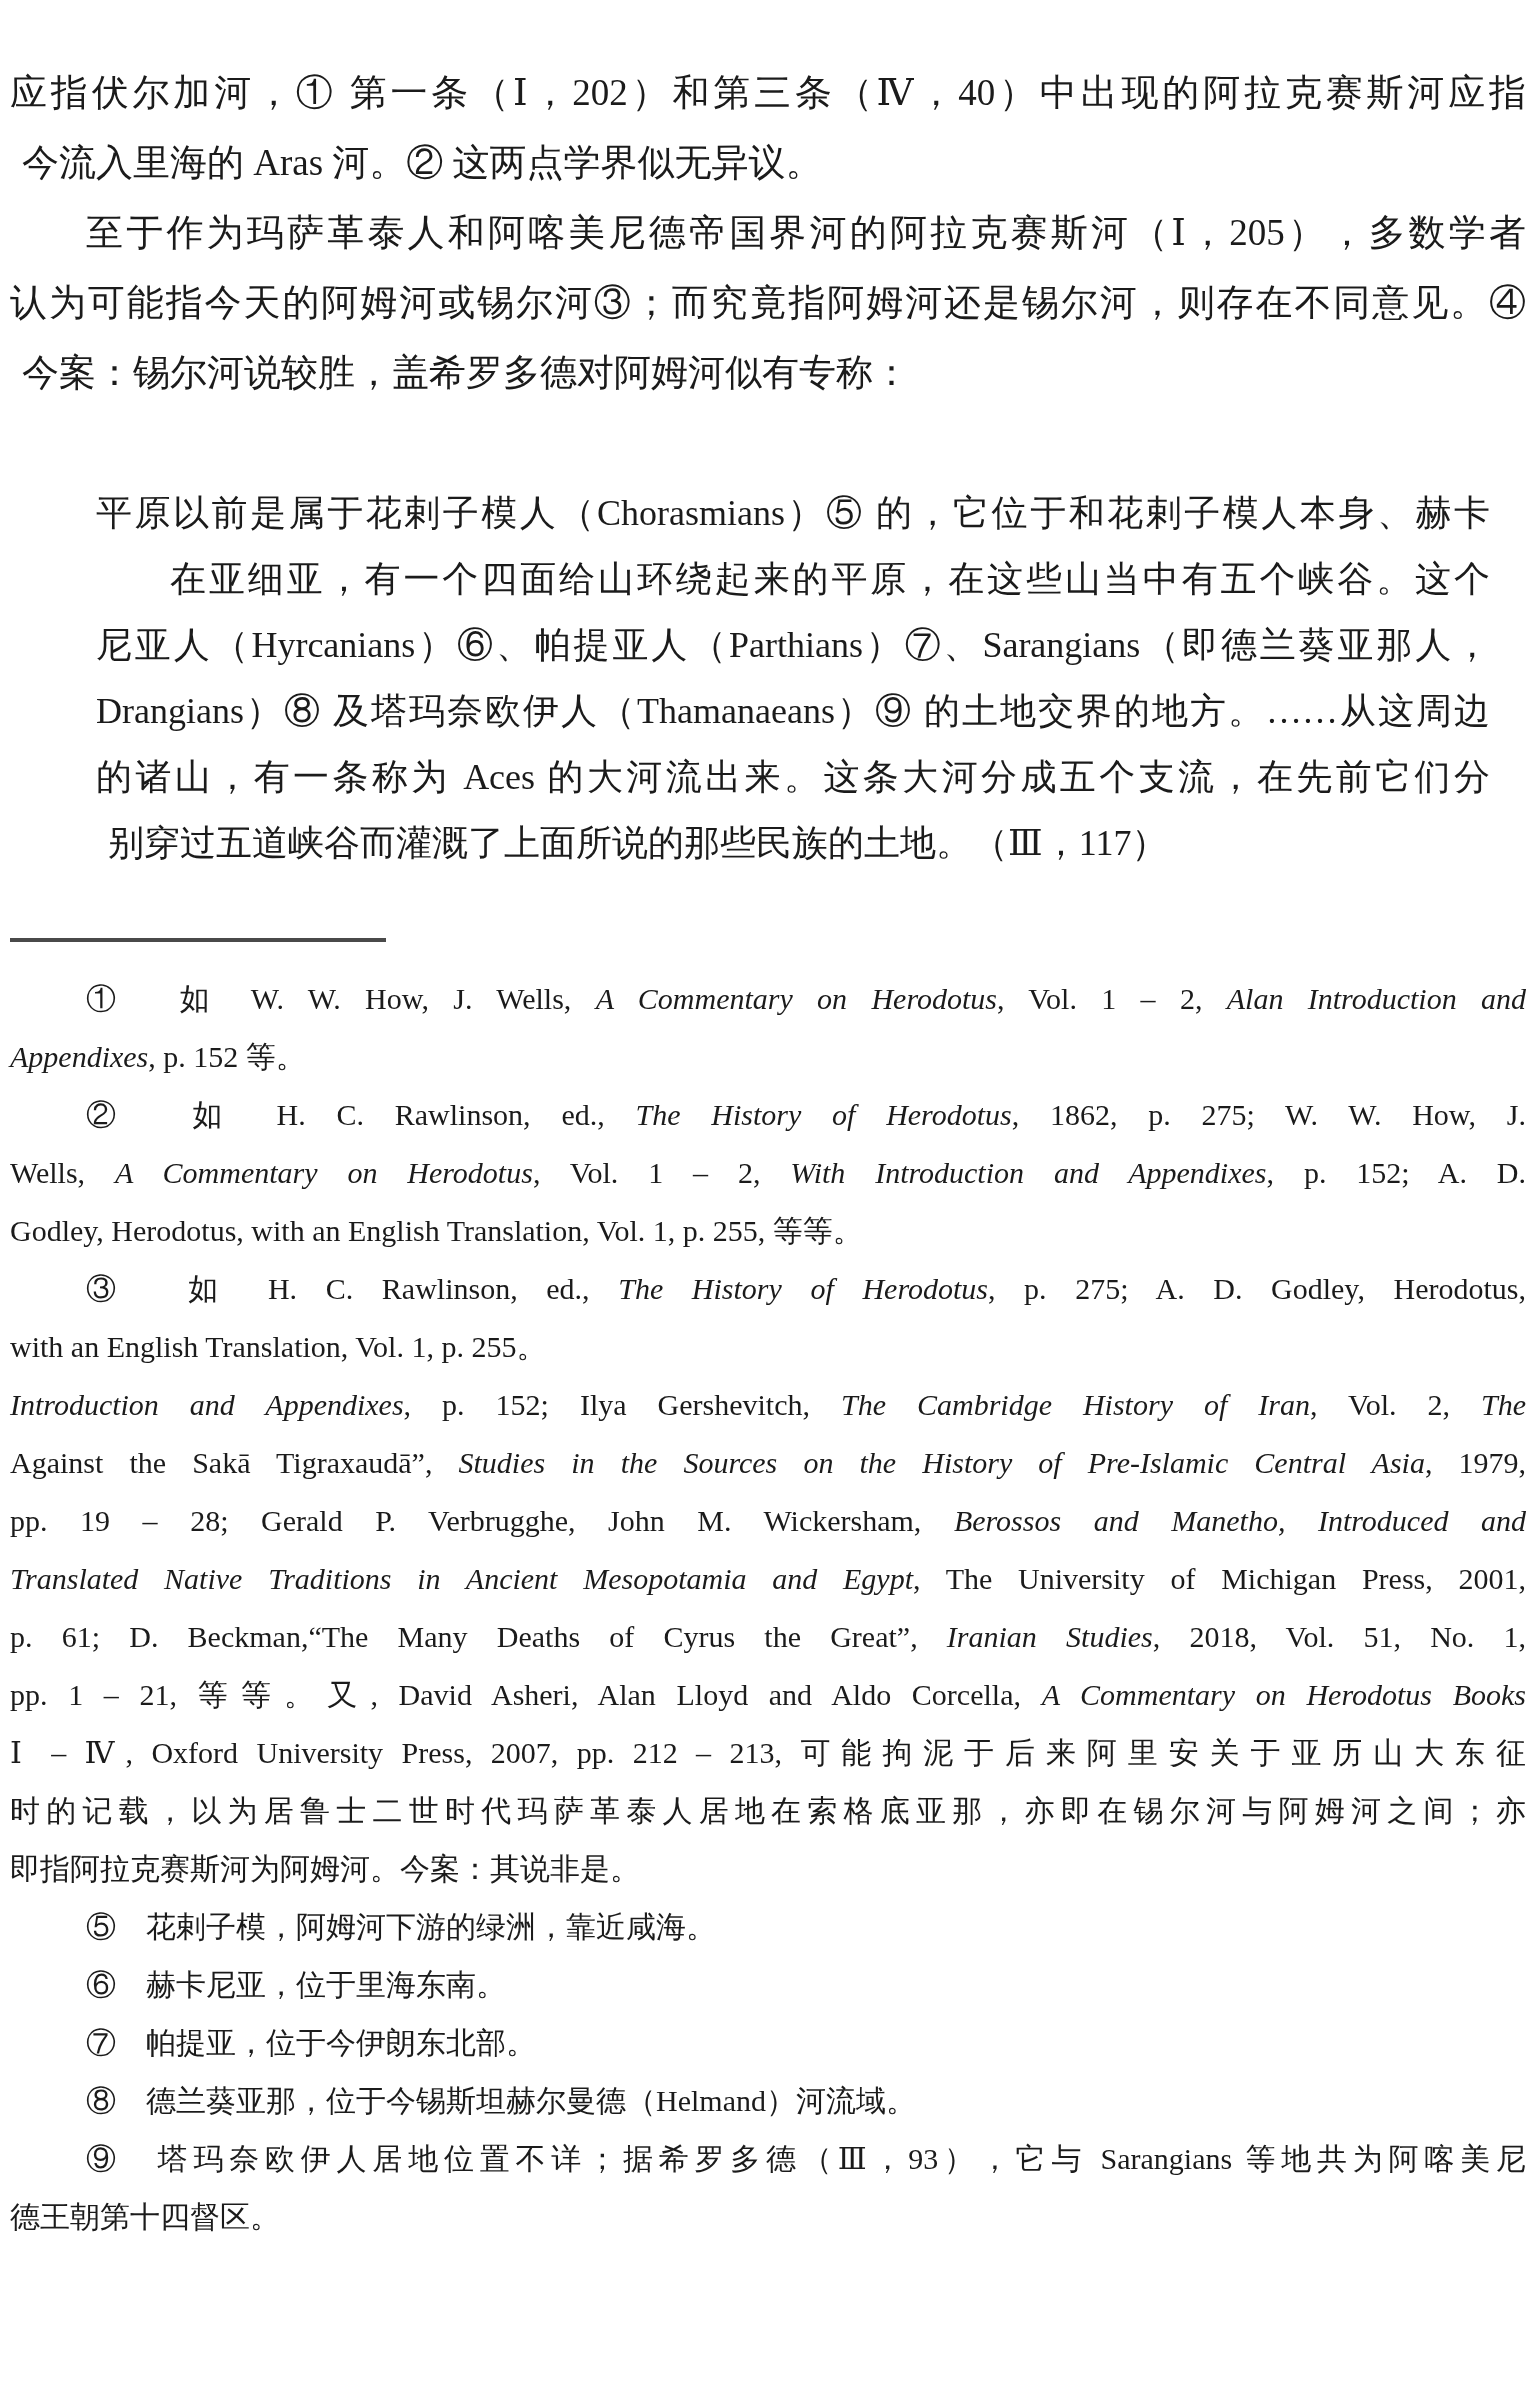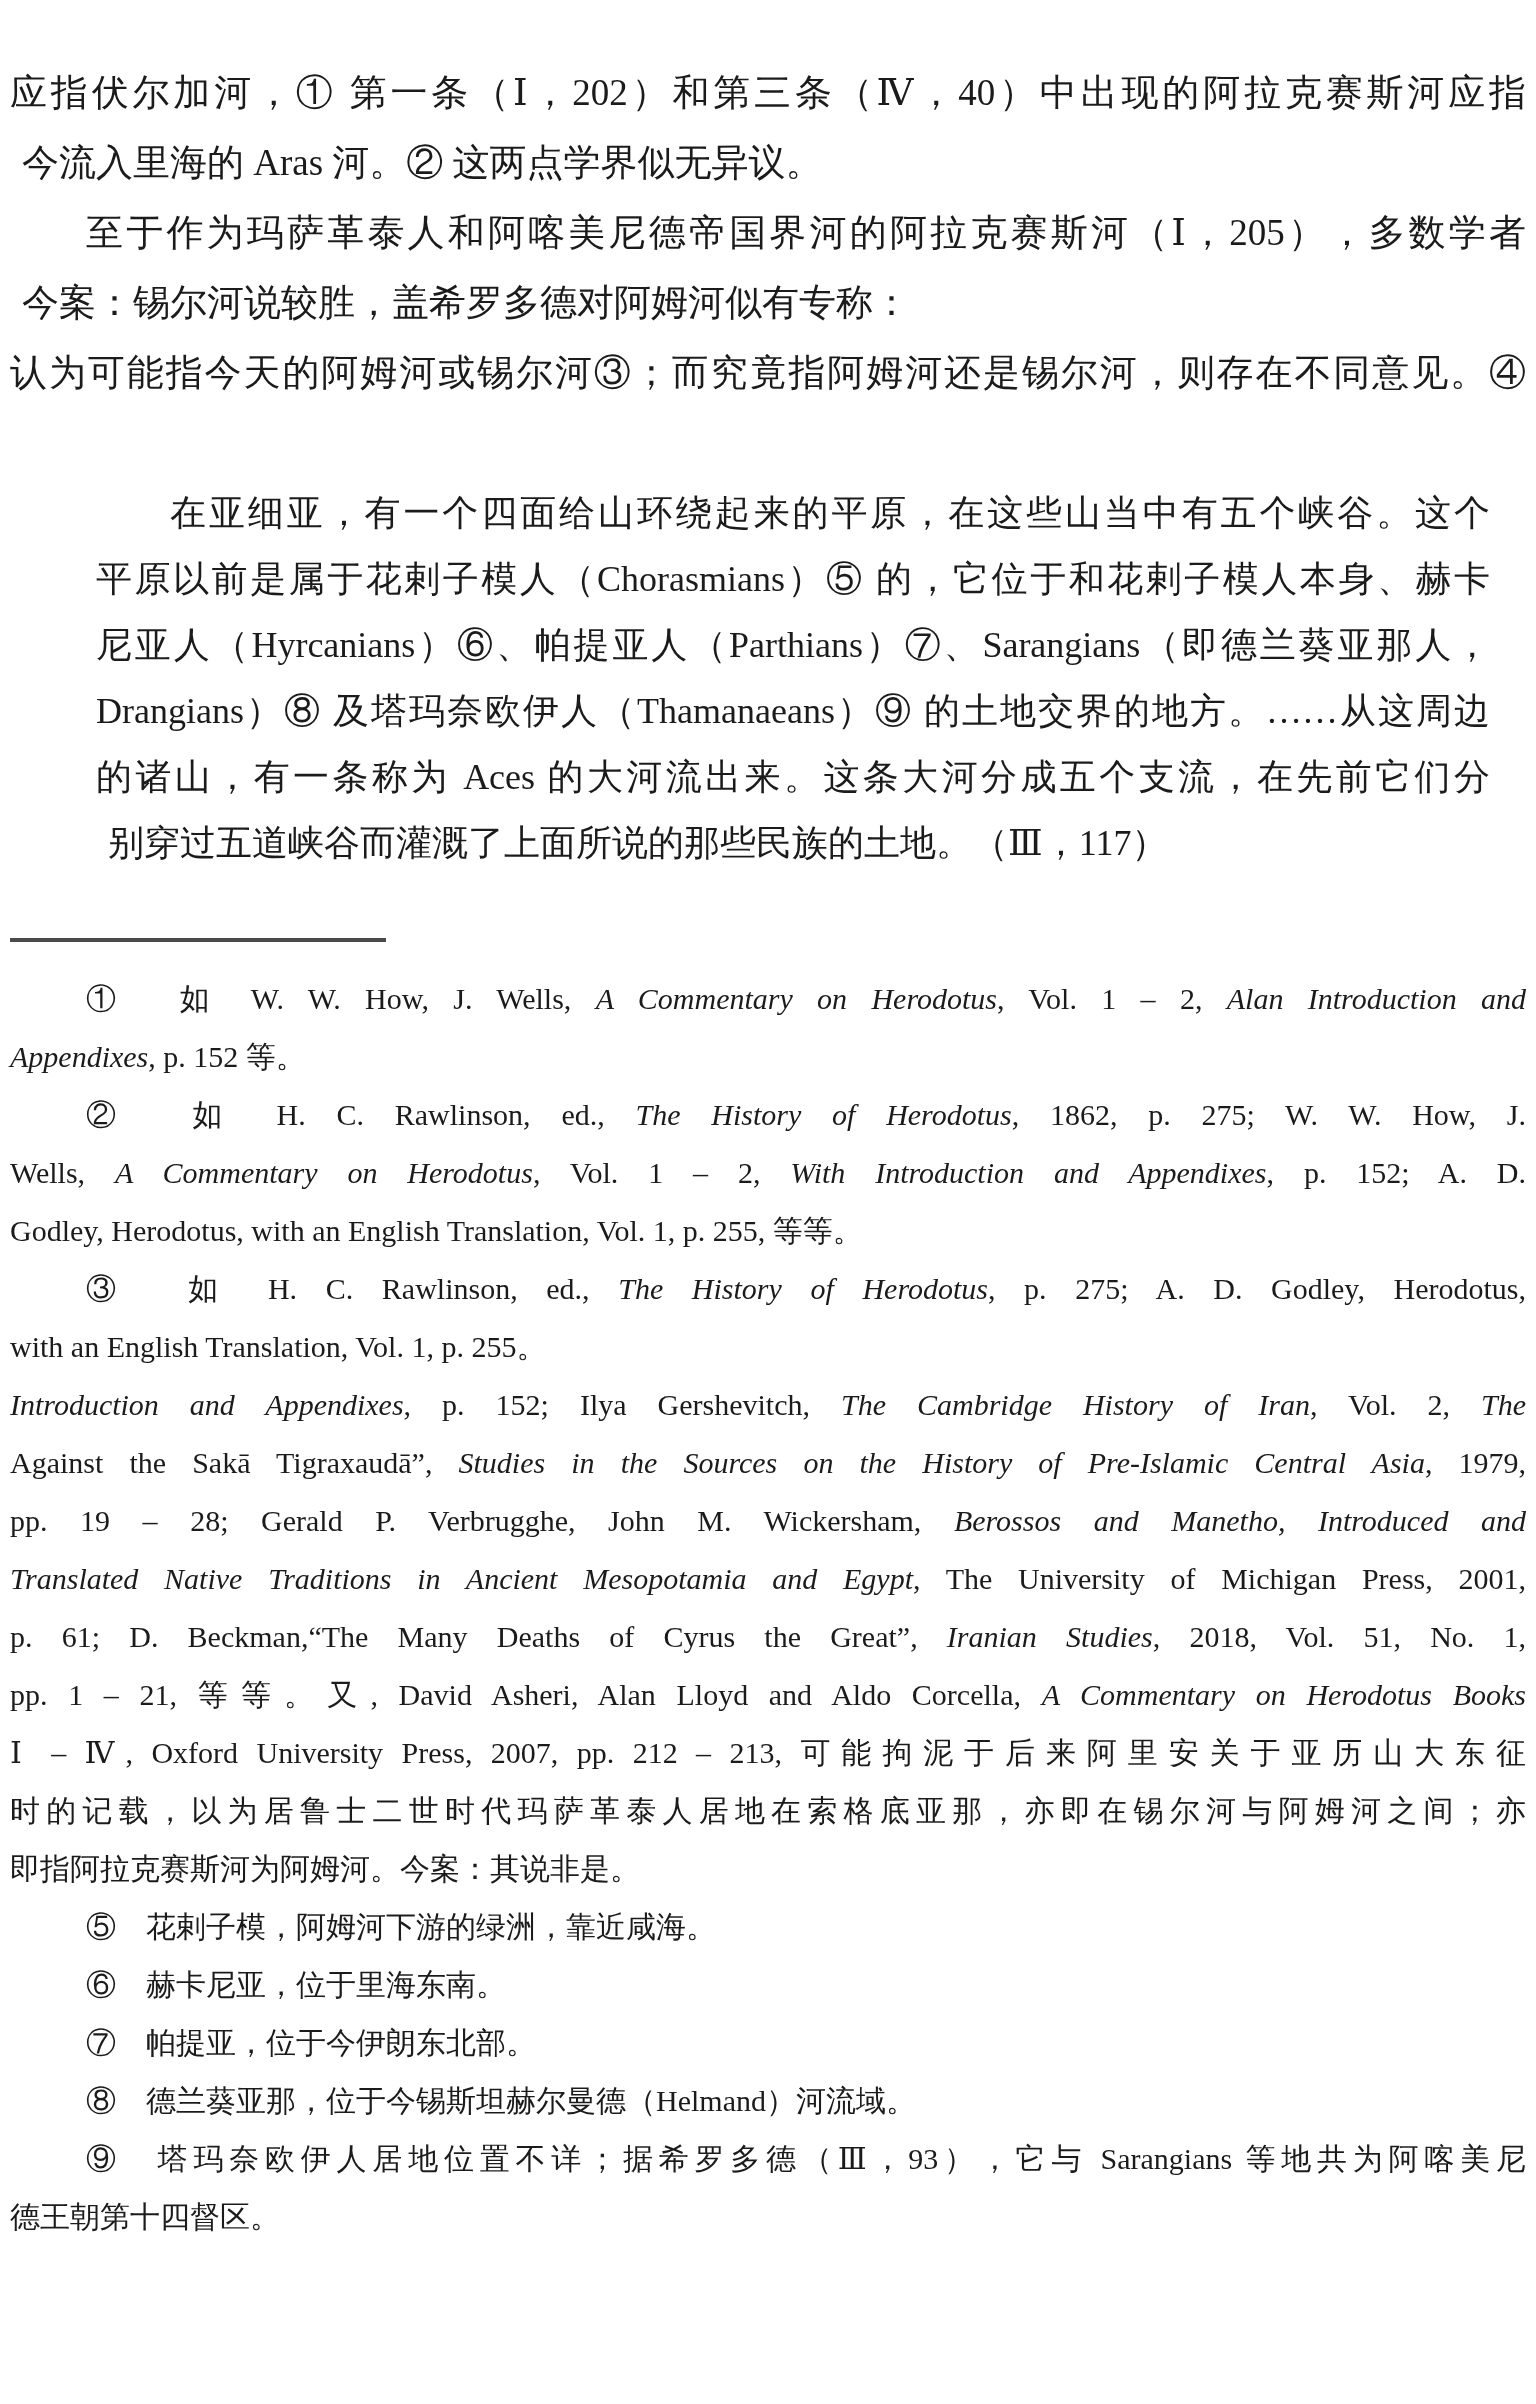--- a/index.html
+++ b/index.html
@@ -80,26 +80,26 @@
 </style>
 </head>
 <body>
 
 <div class="page">
   <main class="main-text">
     <div id="paragraphs">
         <div class="t-line">应指伏尔加河，① 第一条（Ⅰ，202）和第三条（Ⅳ，40）中出现的阿拉克赛斯河应指</div>
         <div class="t-line last">今流入里海的 Aras 河。② 这两点学界似无异议。</div>
         <div class="t-line indent">至于作为玛萨革泰人和阿喀美尼德帝国界河的阿拉克赛斯河（Ⅰ，205），多数学者</div>
+        <div class="t-line">认为可能指今天的阿姆河或锡尔河③；而究竟指阿姆河还是锡尔河，则存在不同意见。④</div>
         <div class="t-line last">今案：锡尔河说较胜，盖希罗多德对阿姆河似有专称：</div>
-        <div class="t-line">认为可能指今天的阿姆河或锡尔河③；而究竟指阿姆河还是锡尔河，则存在不同意见。④</div>
       </div>
     <blockquote id="quote" class="quote">
+        <div class="t-line">平原以前是属于花剌子模人（Chorasmians）⑤ 的，它位于和花剌子模人本身、赫卡</div>
         <div class="t-line indent">在亚细亚，有一个四面给山环绕起来的平原，在这些山当中有五个峡谷。这个</div>
-        <div class="t-line">平原以前是属于花剌子模人（Chorasmians）⑤ 的，它位于和花剌子模人本身、赫卡</div>
         <div class="t-line">尼亚人（Hyrcanians）⑥、帕提亚人（Parthians）⑦、Sarangians（即德兰葵亚那人，</div>
         <div class="t-line">Drangians）⑧ 及塔玛奈欧伊人（Thamanaeans）⑨ 的土地交界的地方。……从这周边</div>
         <div class="t-line">的诸山，有一条称为 Aces 的大河流出来。这条大河分成五个支流，在先前它们分</div>
         <div class="t-line last">别穿过五道峡谷而灌溉了上面所说的那些民族的土地。（Ⅲ，117）</div>
       </blockquote>
   </main>
   <hr class="footnote-separator">
   <section id="footnotes" class="footnotes">
       <div class="fn-line fn-first">①　如 W. W. How, J. Wells, <span class="it">A Commentary on Herodotus</span>, Vol. 1 – 2, <span class="it">Alan Introduction and</span></div>
       <div class="fn-line last"><span class="it">Appendixes</span>, p. 152 等。</div>

